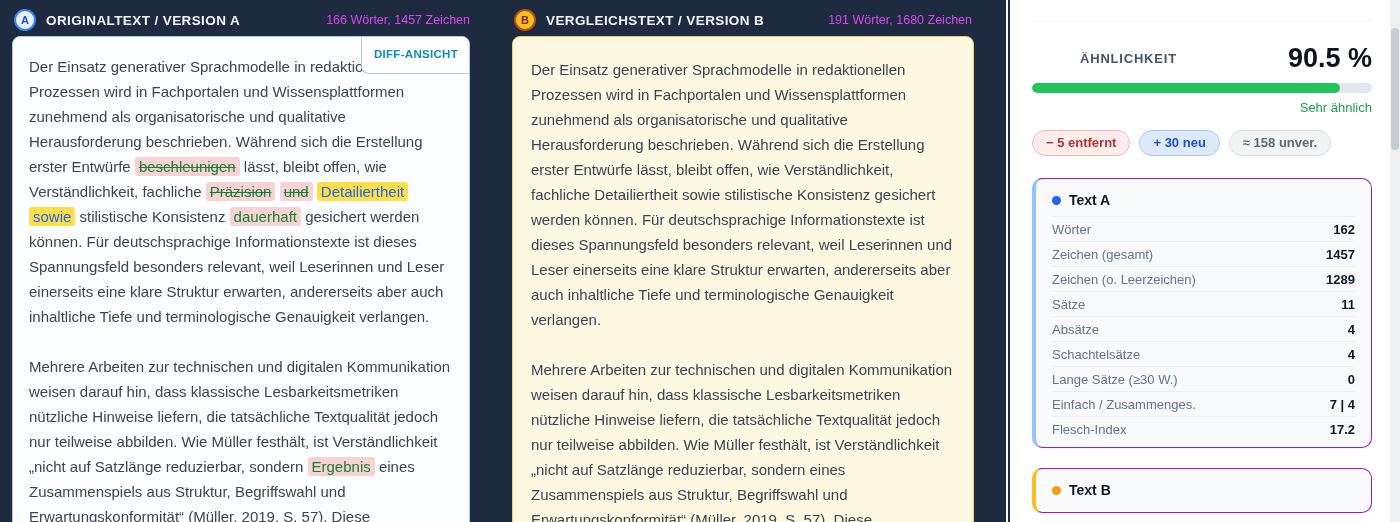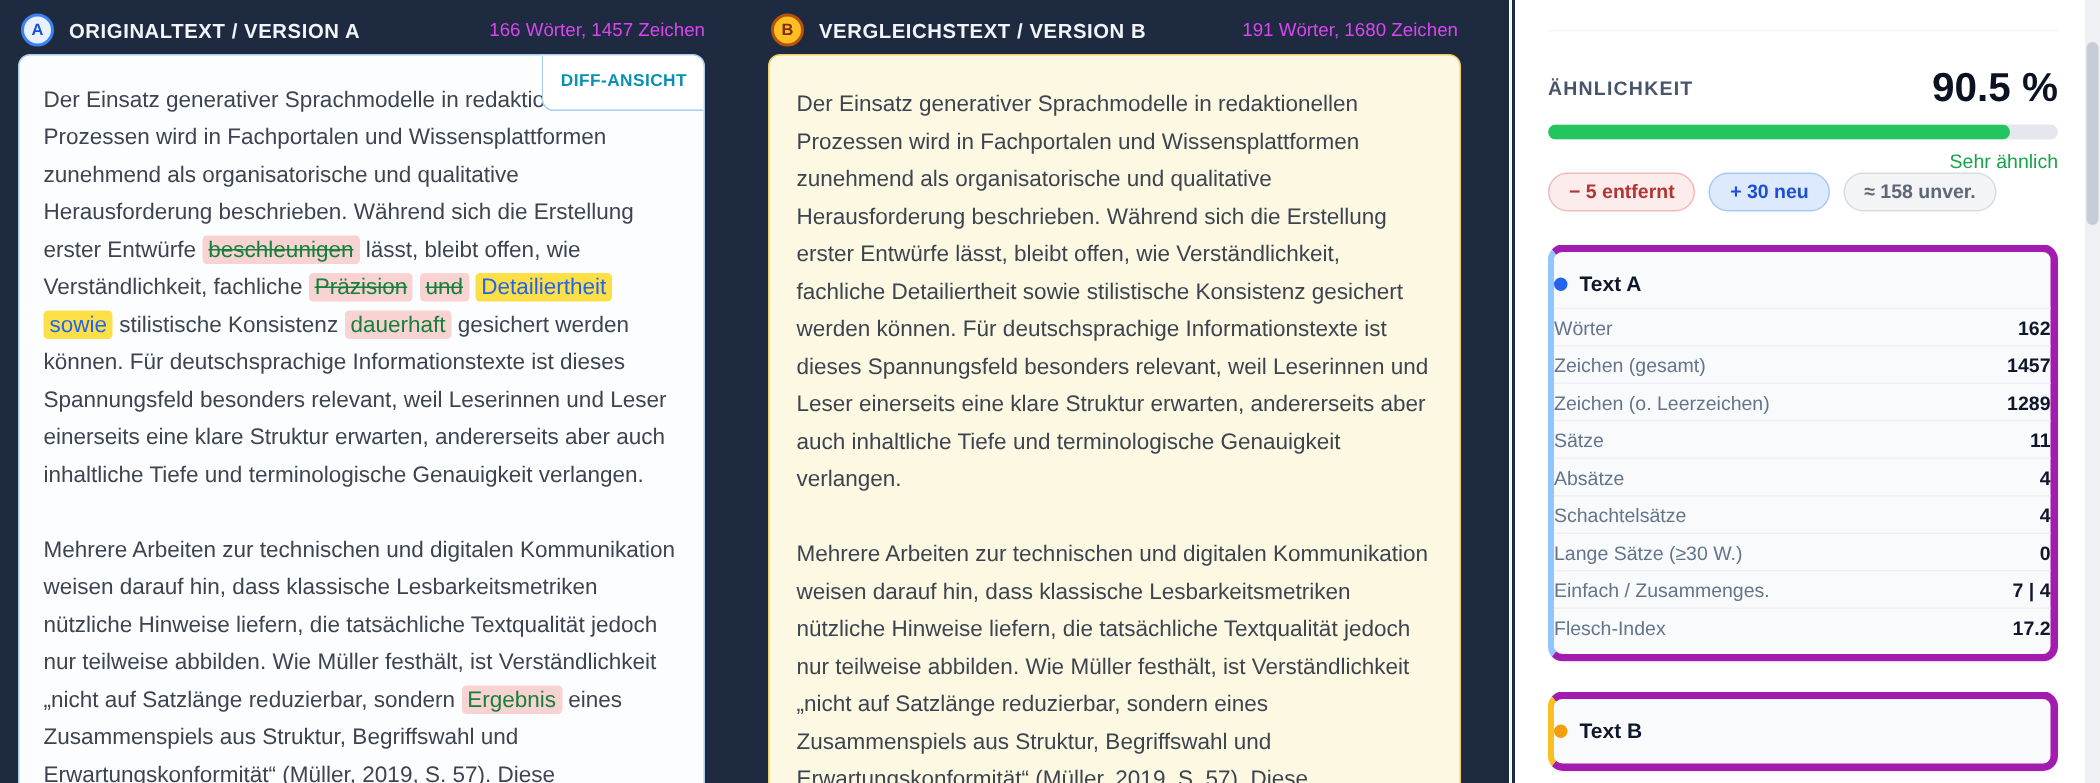--- a/index.html
+++ b/index.html
@@ -48,35 +48,35 @@
 
   
   .side-divider { position:absolute; left:1006px; top:0; width:2px; height:522px; background:#f8fafc; }
   .sidebar {
     position:absolute; left:1010px; top:0; width:390px; height:522px; background:#ffffff;
     padding:0 28px 0 22px;
   }
   .sidebar-top { height:21px; border-bottom:1px solid #f1f5f9; }
 
   .sim-row { margin-top:22px; display:flex; align-items:center; justify-content:space-between; }
-  .sim-label { color:#475569; font-size:13px; font-weight:bold; letter-spacing:.8px; }
+  .sim-label { color:#475569; font-size:13px; font-weight:bold; letter-spacing:.8px;margin-left:48px; }
   .sim-value { color:#0b1220; font-size:27px; font-weight:bold; }
   .progress-track { margin-top:9px; height:10px; border-radius:5px; background:#e4e8ee; overflow:hidden; }
   .progress-fill { height:100%; border-radius:5px; background:#22c55e; }
   .sim-verdict { margin-top:7px; text-align:right; color:#16a34a; font-size:13px; }
 
-  .pills { display:flex; gap:9px; }
+  .pills { margin-top:15px; display:flex; gap:9px; }
   .pill { font-size:13px; font-weight:bold; padding:4px 13px 5px; border-radius:14px; white-space:nowrap; }
   .pill.removed   { background:#fdecec; border:1px solid #f3b9b9; color:#b43434; }
   .pill.added     { background:#ddeafd; border:1px solid #a8c8f5; color:#1d4ed8; }
   .pill.unchanged { background:#f2f4f6; border:1px solid #d8dce1; color:#5f6975; }
 
   .stat-card {
-    background:#f8fafc; border:5px solid #a21caf; border-radius:10px;
-    padding:13px 0 6px; box-shadow:0 1px 2px rgba(15,23,42,.05);
+    background:#f8fafc; border:1px solid #a21caf; border-radius:10px;
+    padding:13px 16px 6px; box-shadow:0 1px 2px rgba(15,23,42,.05);
   }
   .stat-card.a { margin-top:22px; border-left:4px solid #93c5fd; }
   .stat-card.b { margin-top:20px; border-left:4px solid #fbbf24; }
   .stat-head { display:flex; align-items:center; gap:8px; padding-bottom:8px; }
   .dot { width:9px; height:9px; border-radius:50%; }
   .dot-a { background:#2563eb; }
   .dot-b { background:#f59e0b; }
   .stat-title { font-size:14px; font-weight:bold; color:#0f172a; }
   .stat-row { display:flex; justify-content:space-between; align-items:center; padding:4.5px 0; border-top:1px solid #edf1f5; }
   .stat-row .lbl { color:#64748b; font-size:13px; }

